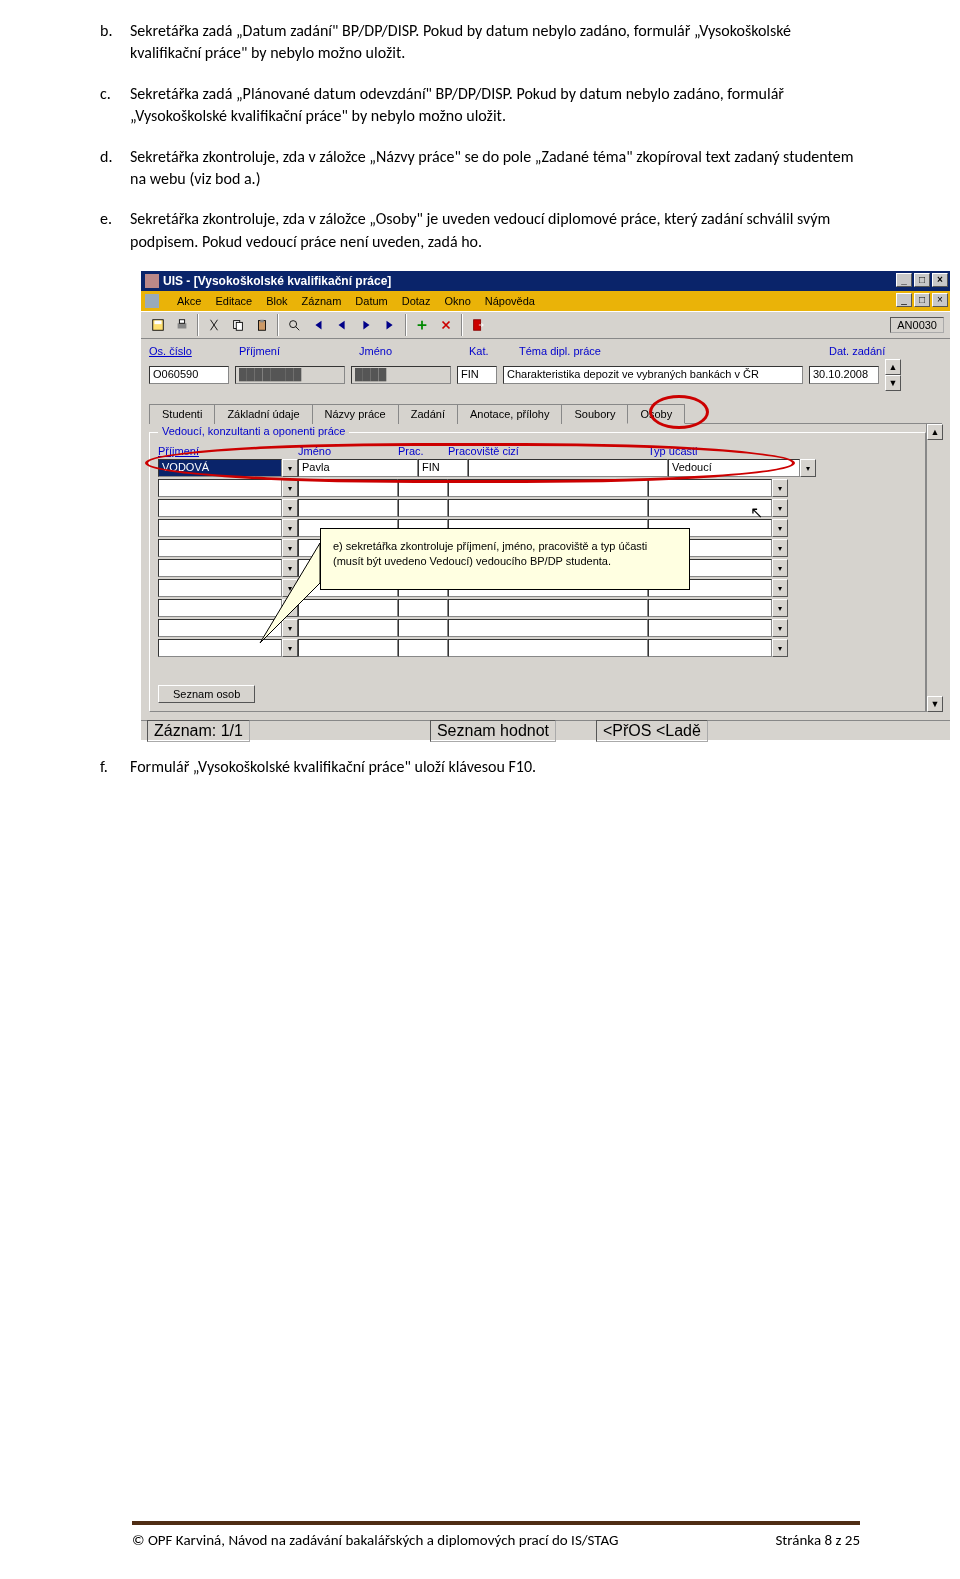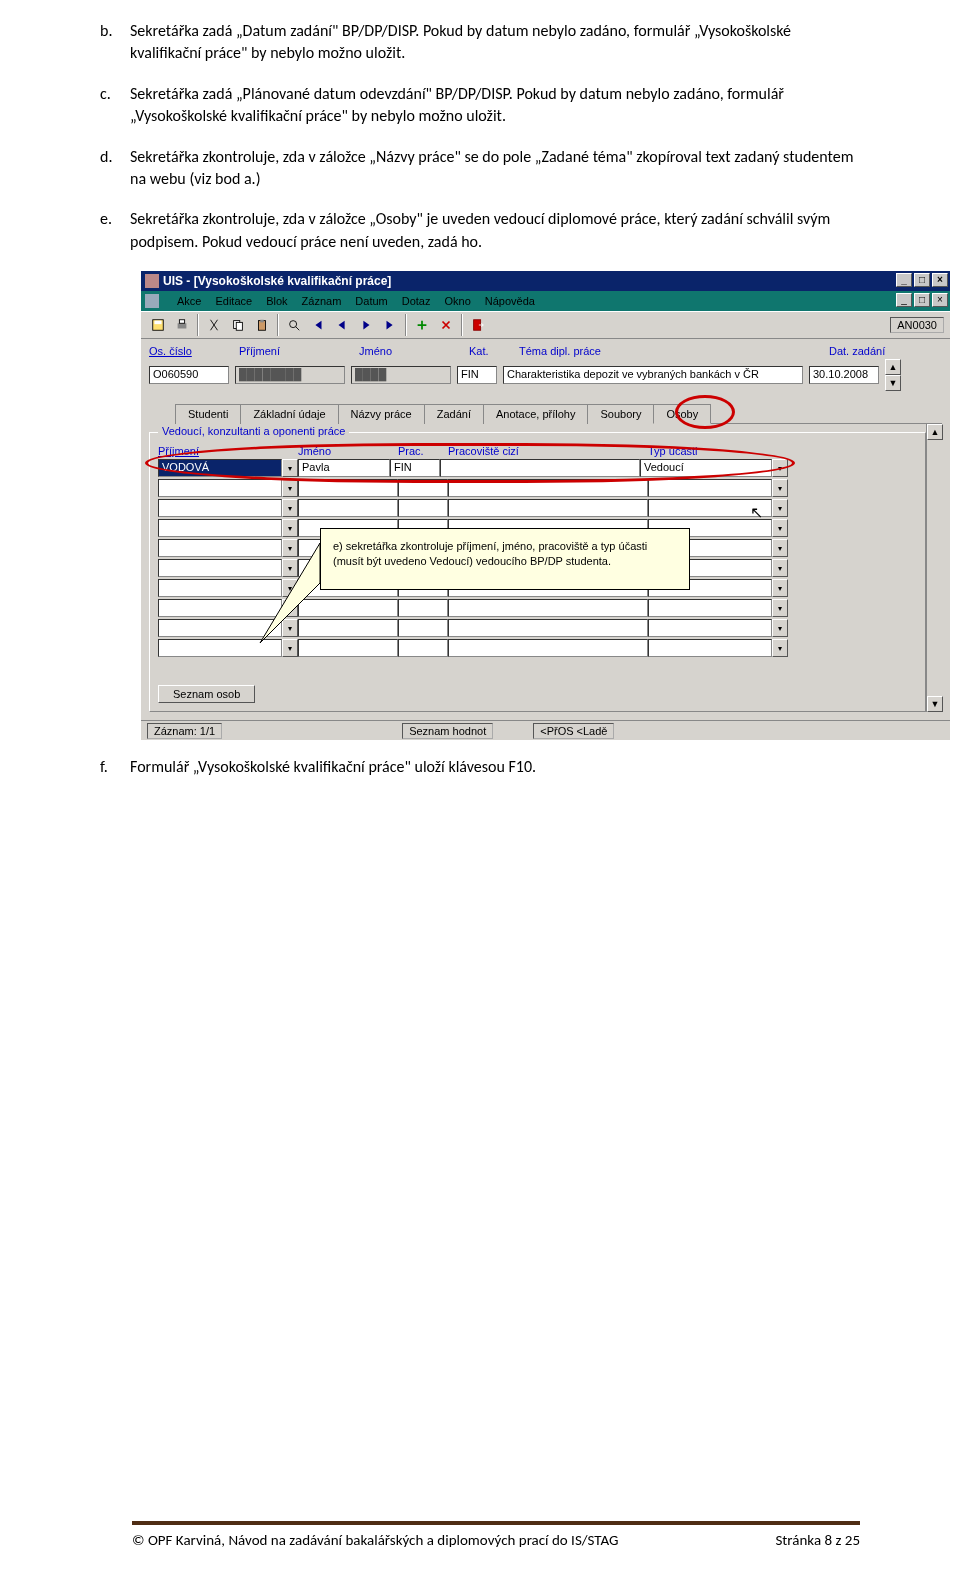--- a/index.html
+++ b/index.html
@@ -33,21 +33,21 @@
     font-size: 12px;
     font-weight: bold;
     position: relative;
   }
   .titlebar .icon-app {
     width: 14px; height: 14px; background: #b88; margin-right: 4px;
   }
   .winbtns { position: absolute; right: 2px; top: 2px; display: flex; gap: 2px; }
   .winbtn { width: 16px; height: 14px; background: #c8c8c8; border: 1px solid #fff; border-right-color:#555; border-bottom-color:#555; font-size:10px; text-align:center; line-height:11px; color:#000; }
   .menubar {
-    background: #0f766e;
+    background: #eab308;
     height: 20px;
     display: flex;
     align-items: center;
     padding: 0 4px;
     gap: 14px;
     font-size: 11px;
     position: relative;
   }
   .menubar .inner-icon { width: 14px; height: 14px; background: #9ab; margin-right: 4px; }
   .menubar .winbtns { right: 2px; top: 2px; }
@@ -89,21 +89,21 @@
   .datarow { display:flex; margin-top:2px; }
   .dd { width:16px; height:18px; background:#d6d3ce; border:1px solid #fff; border-right-color:#555; border-bottom-color:#555; display:flex; align-items:center; justify-content:center; font-size:8px; }
   .red-oval { position:absolute; border:3px solid #cc0000; border-radius:50%/60%; pointer-events:none; }
   .callout {
     position:absolute; background:#ffffe1; border:1px solid #000; padding:10px 12px; font-size:11px; line-height:1.35; width:370px;
   }
   .seznam-btn {
     margin-top:10px; padding:2px 14px; background:#d6d3ce; border:1px solid #fff; border-right-color:#555; border-bottom-color:#555; font-size:11px; display:inline-block;
   }
   .statusbar {
-    background:#d6d3ce; border-top:1px solid #888; height:20px; display:flex; align-items:center; font-size:11px; padding:0 6px; gap:40px;
+    background:#d6d3ce; border-top:1px solid #888; height:20px; display:flex; align-items:center; font-size:16px; padding:0 6px; gap:40px;
   }
   .statusbar .cell { border:1px inset #aaa; padding:1px 6px; }
   .vsb { width:16px; background:#d6d3ce; border-left:1px solid #888; display:flex; flex-direction:column; justify-content:space-between; }
   .cursor-arrow { position:absolute; font-size:16px; color:#000; }
   .footer {
     position:absolute; bottom:30px; left:100px; right:100px;
     border-top:4px solid #4f2d14; padding-top:6px;
     display:flex; justify-content:space-between; font-size:15px;margin-left:32px;
   }
 </style>
@@ -247,21 +247,21 @@
       <div class="txt gray" style="width:100px">████</div>
       <div class="txt" style="width:40px">FIN</div>
       <div class="txt" style="width:300px">Charakteristika depozit ve vybraných bankách v ČR</div>
       <div class="txt" style="width:70px">30.10.2008</div>
       <div style="display:flex;flex-direction:column;">
         <div class="scrollbtn">▲</div>
         <div class="scrollbtn">▼</div>
       </div>
     </div>
 
-    <div class="tabs" style="position:relative;margin-left:26px;">
+    <div class="tabs" style="position:relative;">
       <div class="tab">Studenti</div>
       <div class="tab">Základní údaje</div>
       <div class="tab">Názvy práce</div>
       <div class="tab">Zadání</div>
       <div class="tab">Anotace, přílohy</div>
       <div class="tab">Soubory</div>
       <div class="tab active">Osoby</div>
       <div class="tab-highlight" style="left:500px;top:-8px;width:60px;height:34px;"></div>
     </div>
 
@@ -271,21 +271,21 @@
         <div class="colheads">
           <span style="width:140px">Příjmení</span>
           <span style="width:100px">Jméno</span>
           <span style="width:50px">Prac.</span>
           <span style="width:200px">Pracoviště cizí</span>
           <span style="width:140px">Typ účasti</span>
         </div>
         <div class="datarow">
           <div class="txt" style="width:124px;background:#0a246a;color:#fff;">VODOVÁ</div>
           <div class="dd">▾</div>
-          <div class="txt" style="width:92px">Pavla</div>
+          <div class="txt" style="width:120px">Pavla</div>
           <div class="txt" style="width:50px">FIN</div>
           <div class="txt" style="width:200px"></div>
           <div class="txt" style="width:132px">Vedoucí</div>
           <div class="dd">▾</div>
         </div>
 
         <div class="datarow">
             <div class="txt" style="width:124px"></div>
             <div class="dd">▾</div>
             <div class="txt" style="width:100px"></div>

